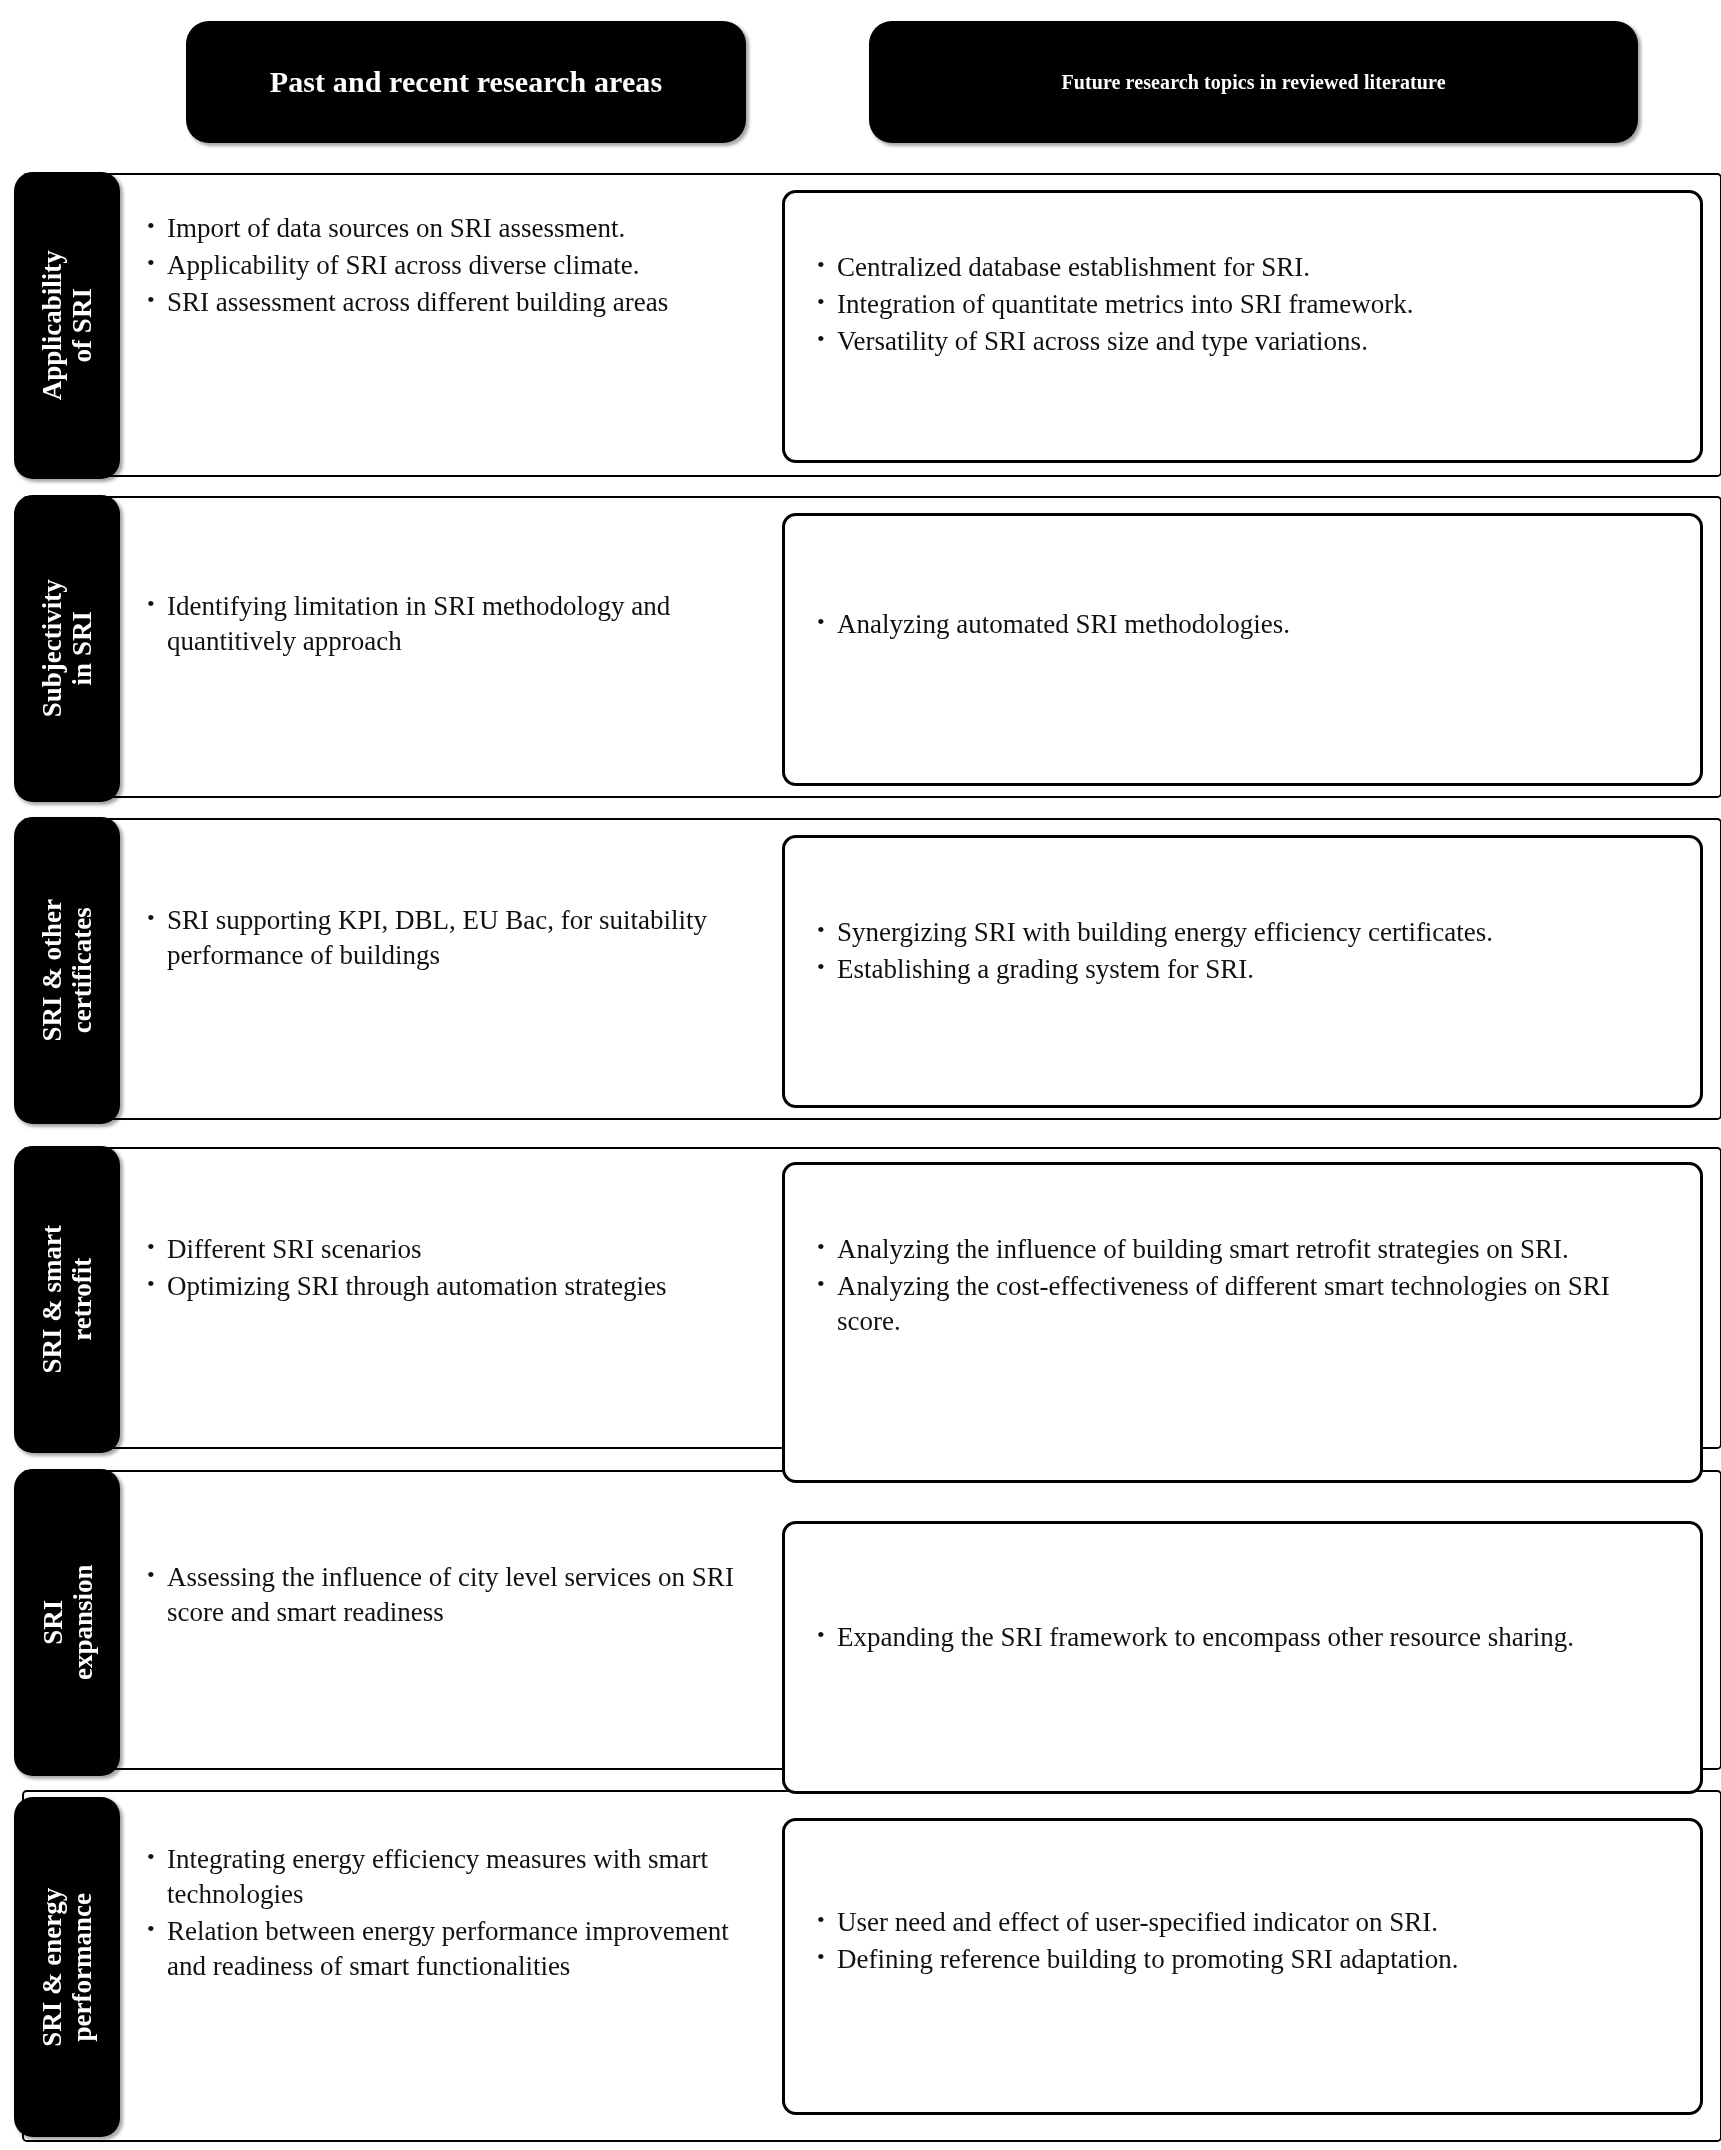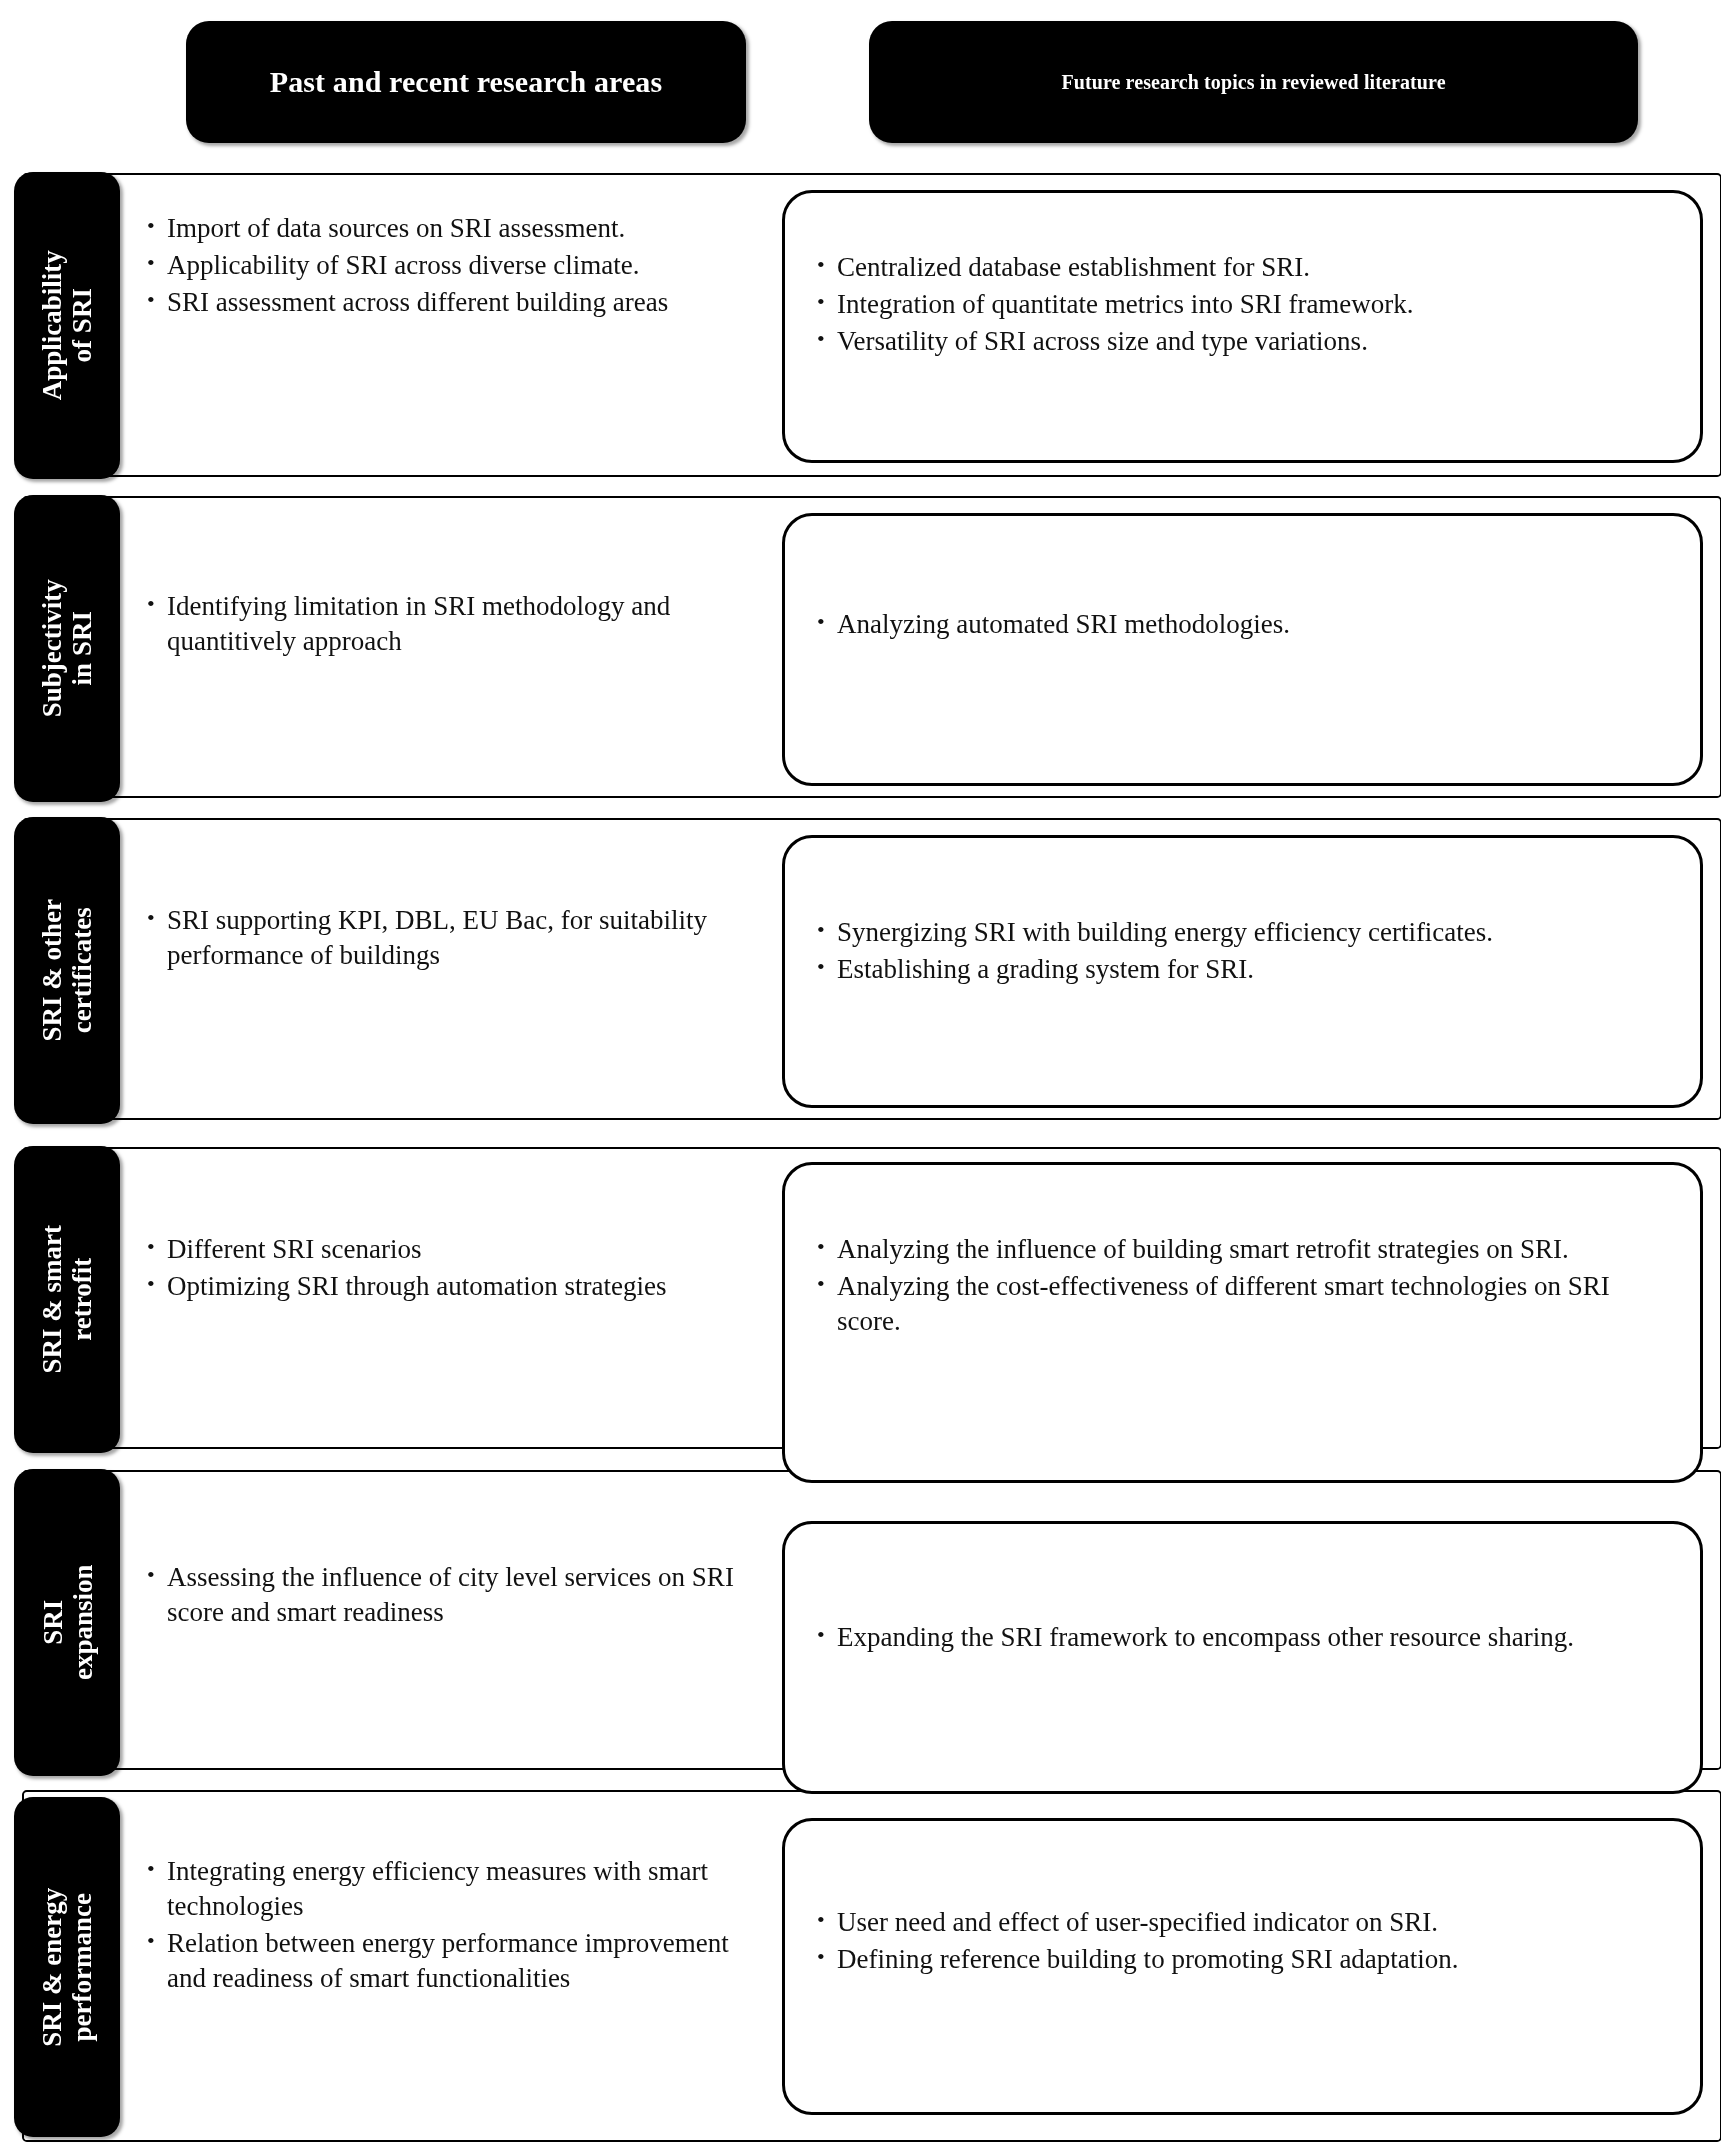--- a/index.html
+++ b/index.html
@@ -98,21 +98,21 @@
     width: 611px;
     box-sizing: border-box;
     z-index: 3;
   }
   
   .future-box {
     position: absolute;
     left: 782px;
     right: 19px;
     border: 3.4px solid #000000;
-    border-radius: 30px;
+    border-radius: 14px;
     background: #ffffff;
     box-sizing: border-box;
     z-index: 4;
   }
   .future-inner {
     position: absolute;
     left: 29px;
     right: 24px;
     box-sizing: border-box;
   }
@@ -243,21 +243,21 @@
             <li>Expanding  the SRI framework to encompass other resource sharing.</li>
           </ul>
         </div>
       </div>
     </div>
     <div class="row" style="top: 1784px; height: 364px; width: 1722px;">
       <div class="outer-box"></div>
       <div class="cat-tab" style="top: 13.4px; height: 340px;">
         <div class="cat-label">SRI &amp; energy<br>performance</div>
       </div>
-      <div class="past-col" style="top: 70px;">
+      <div class="past-col" style="top: 58px;">
         <ul class="bullets">
           <li>Integrating  energy efficiency measures with smart technologies</li>
           <li>Relation between  energy performance improvement  and readiness of smart functionalities</li>
         </ul>
       </div>
       <div class="future-box" style="top: 34px; height: 297px;">
         <div class="future-inner" style="top: 84px;">
           <ul class="bullets">
             <li>User need and effect of user-specified indicator on SRI.</li>
             <li>Defining  reference building  to promoting SRI adaptation.</li>

